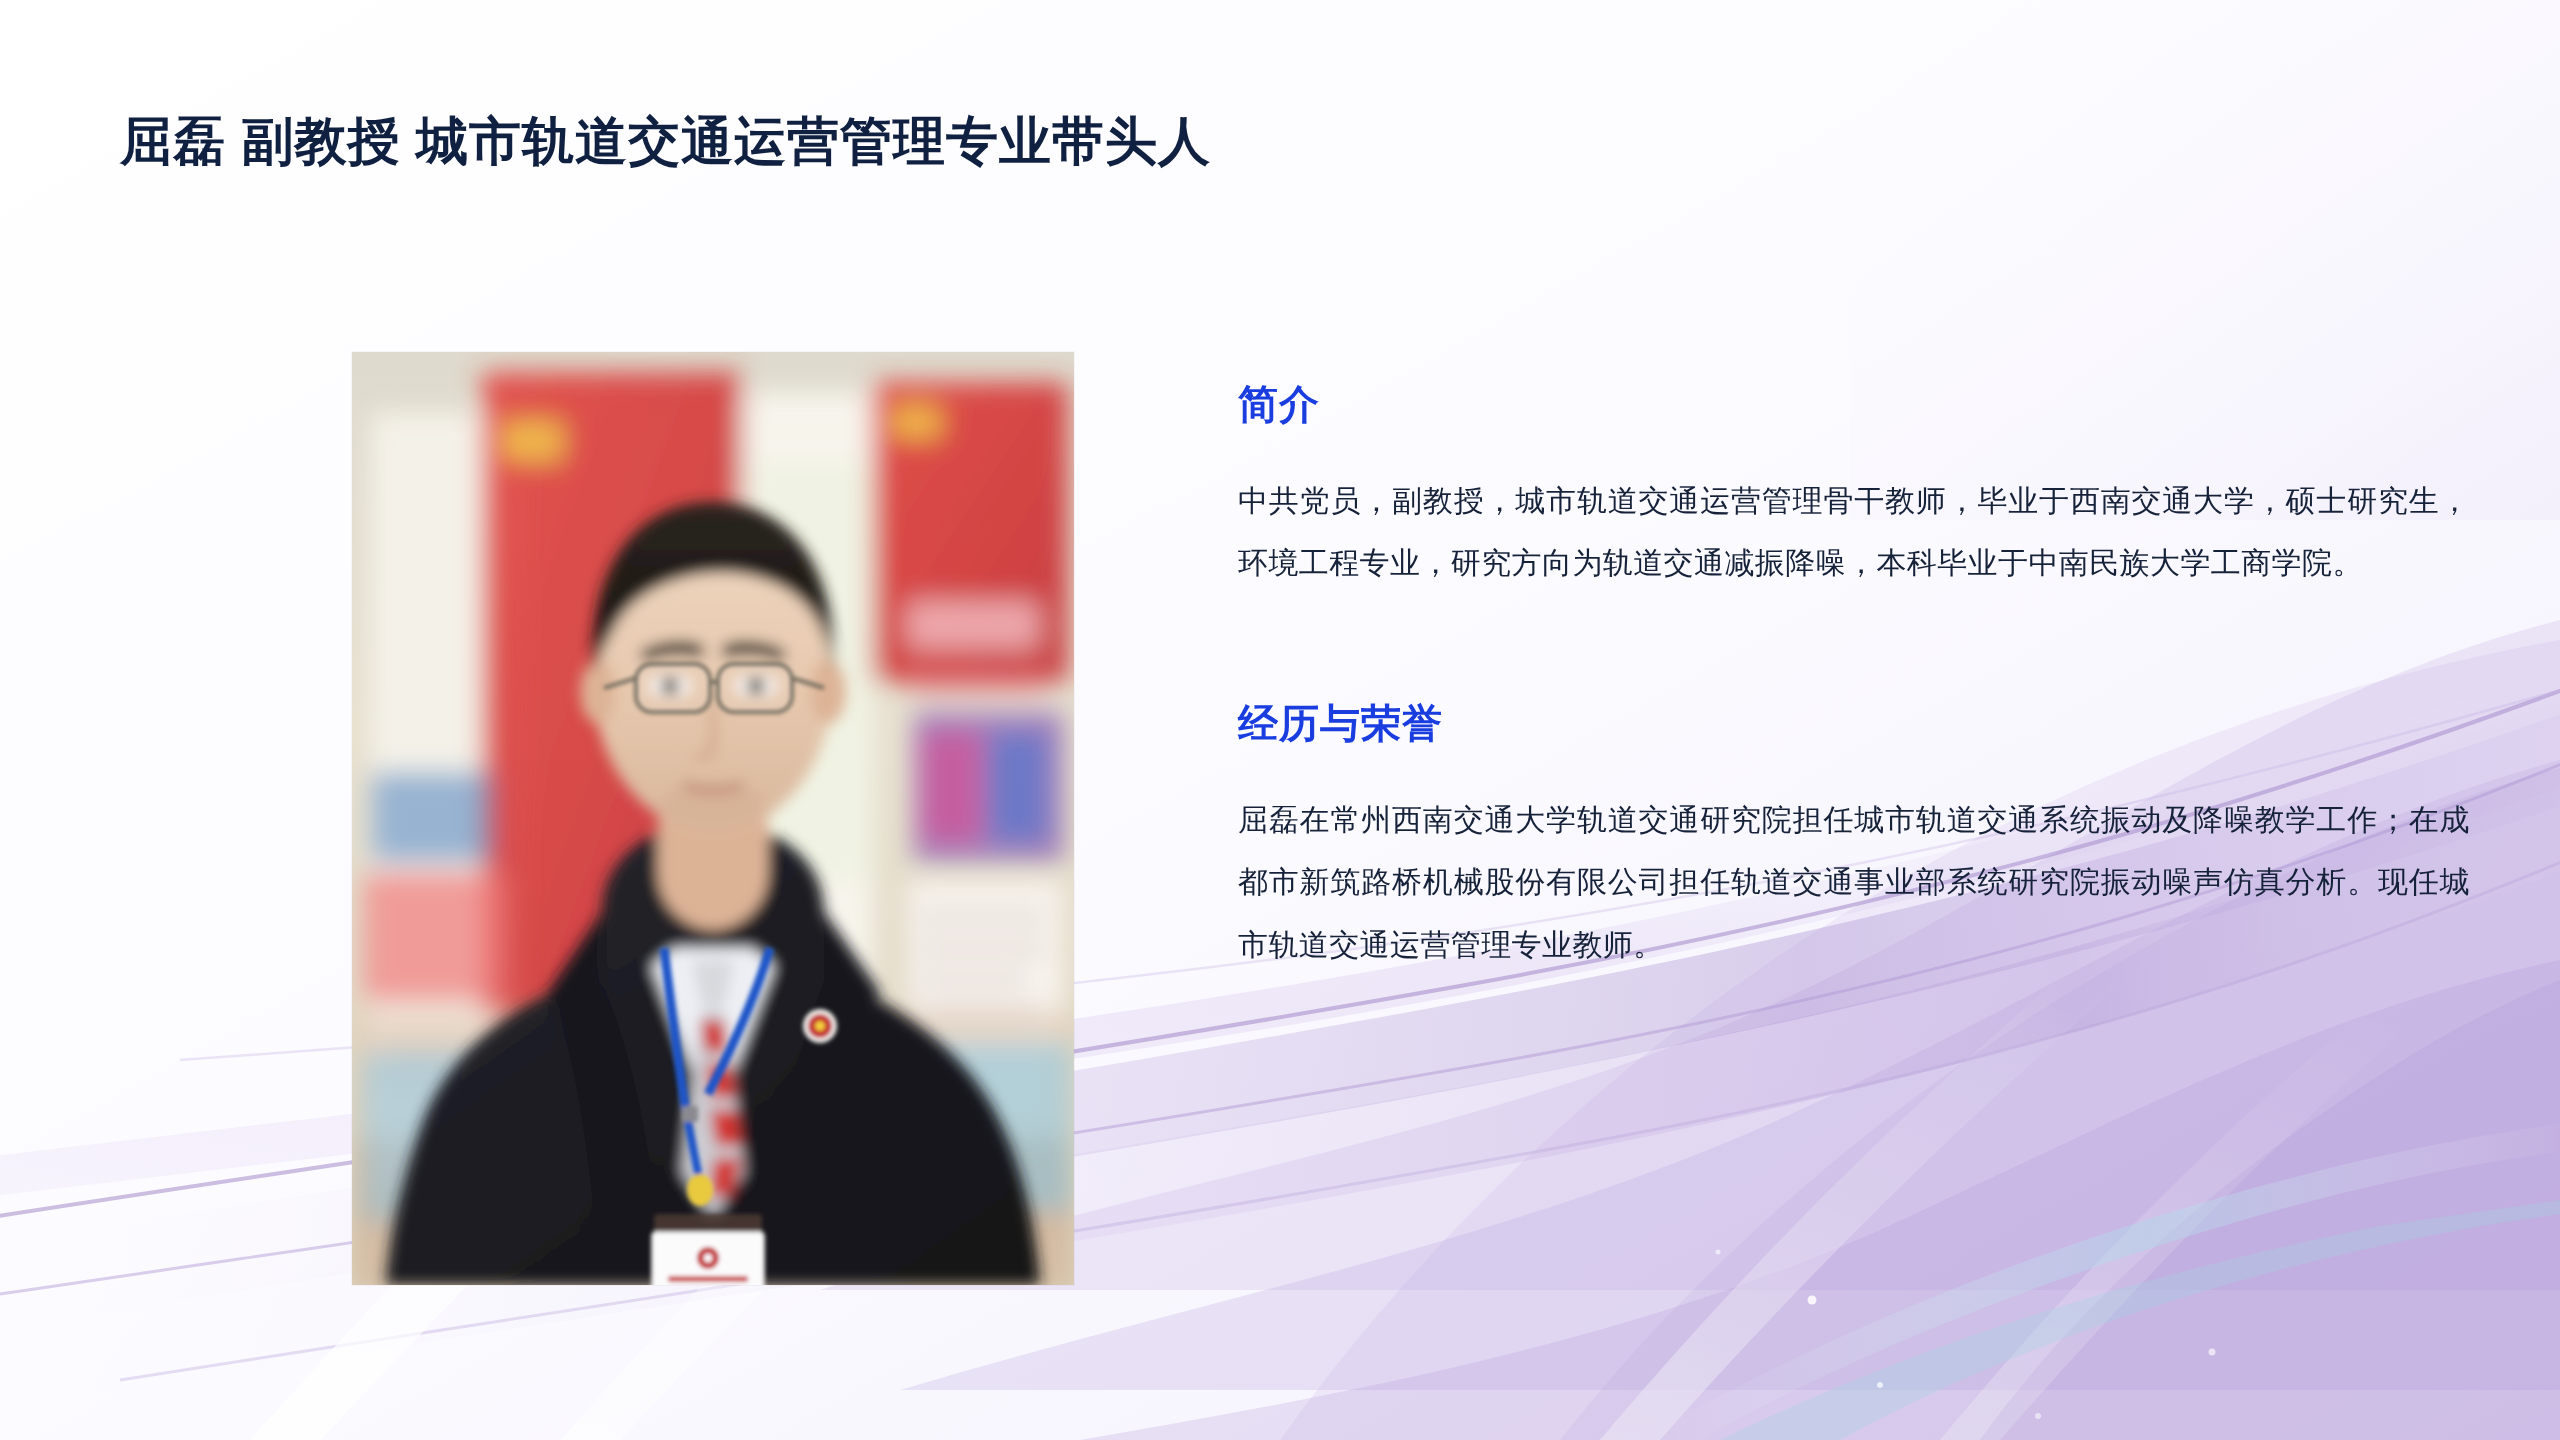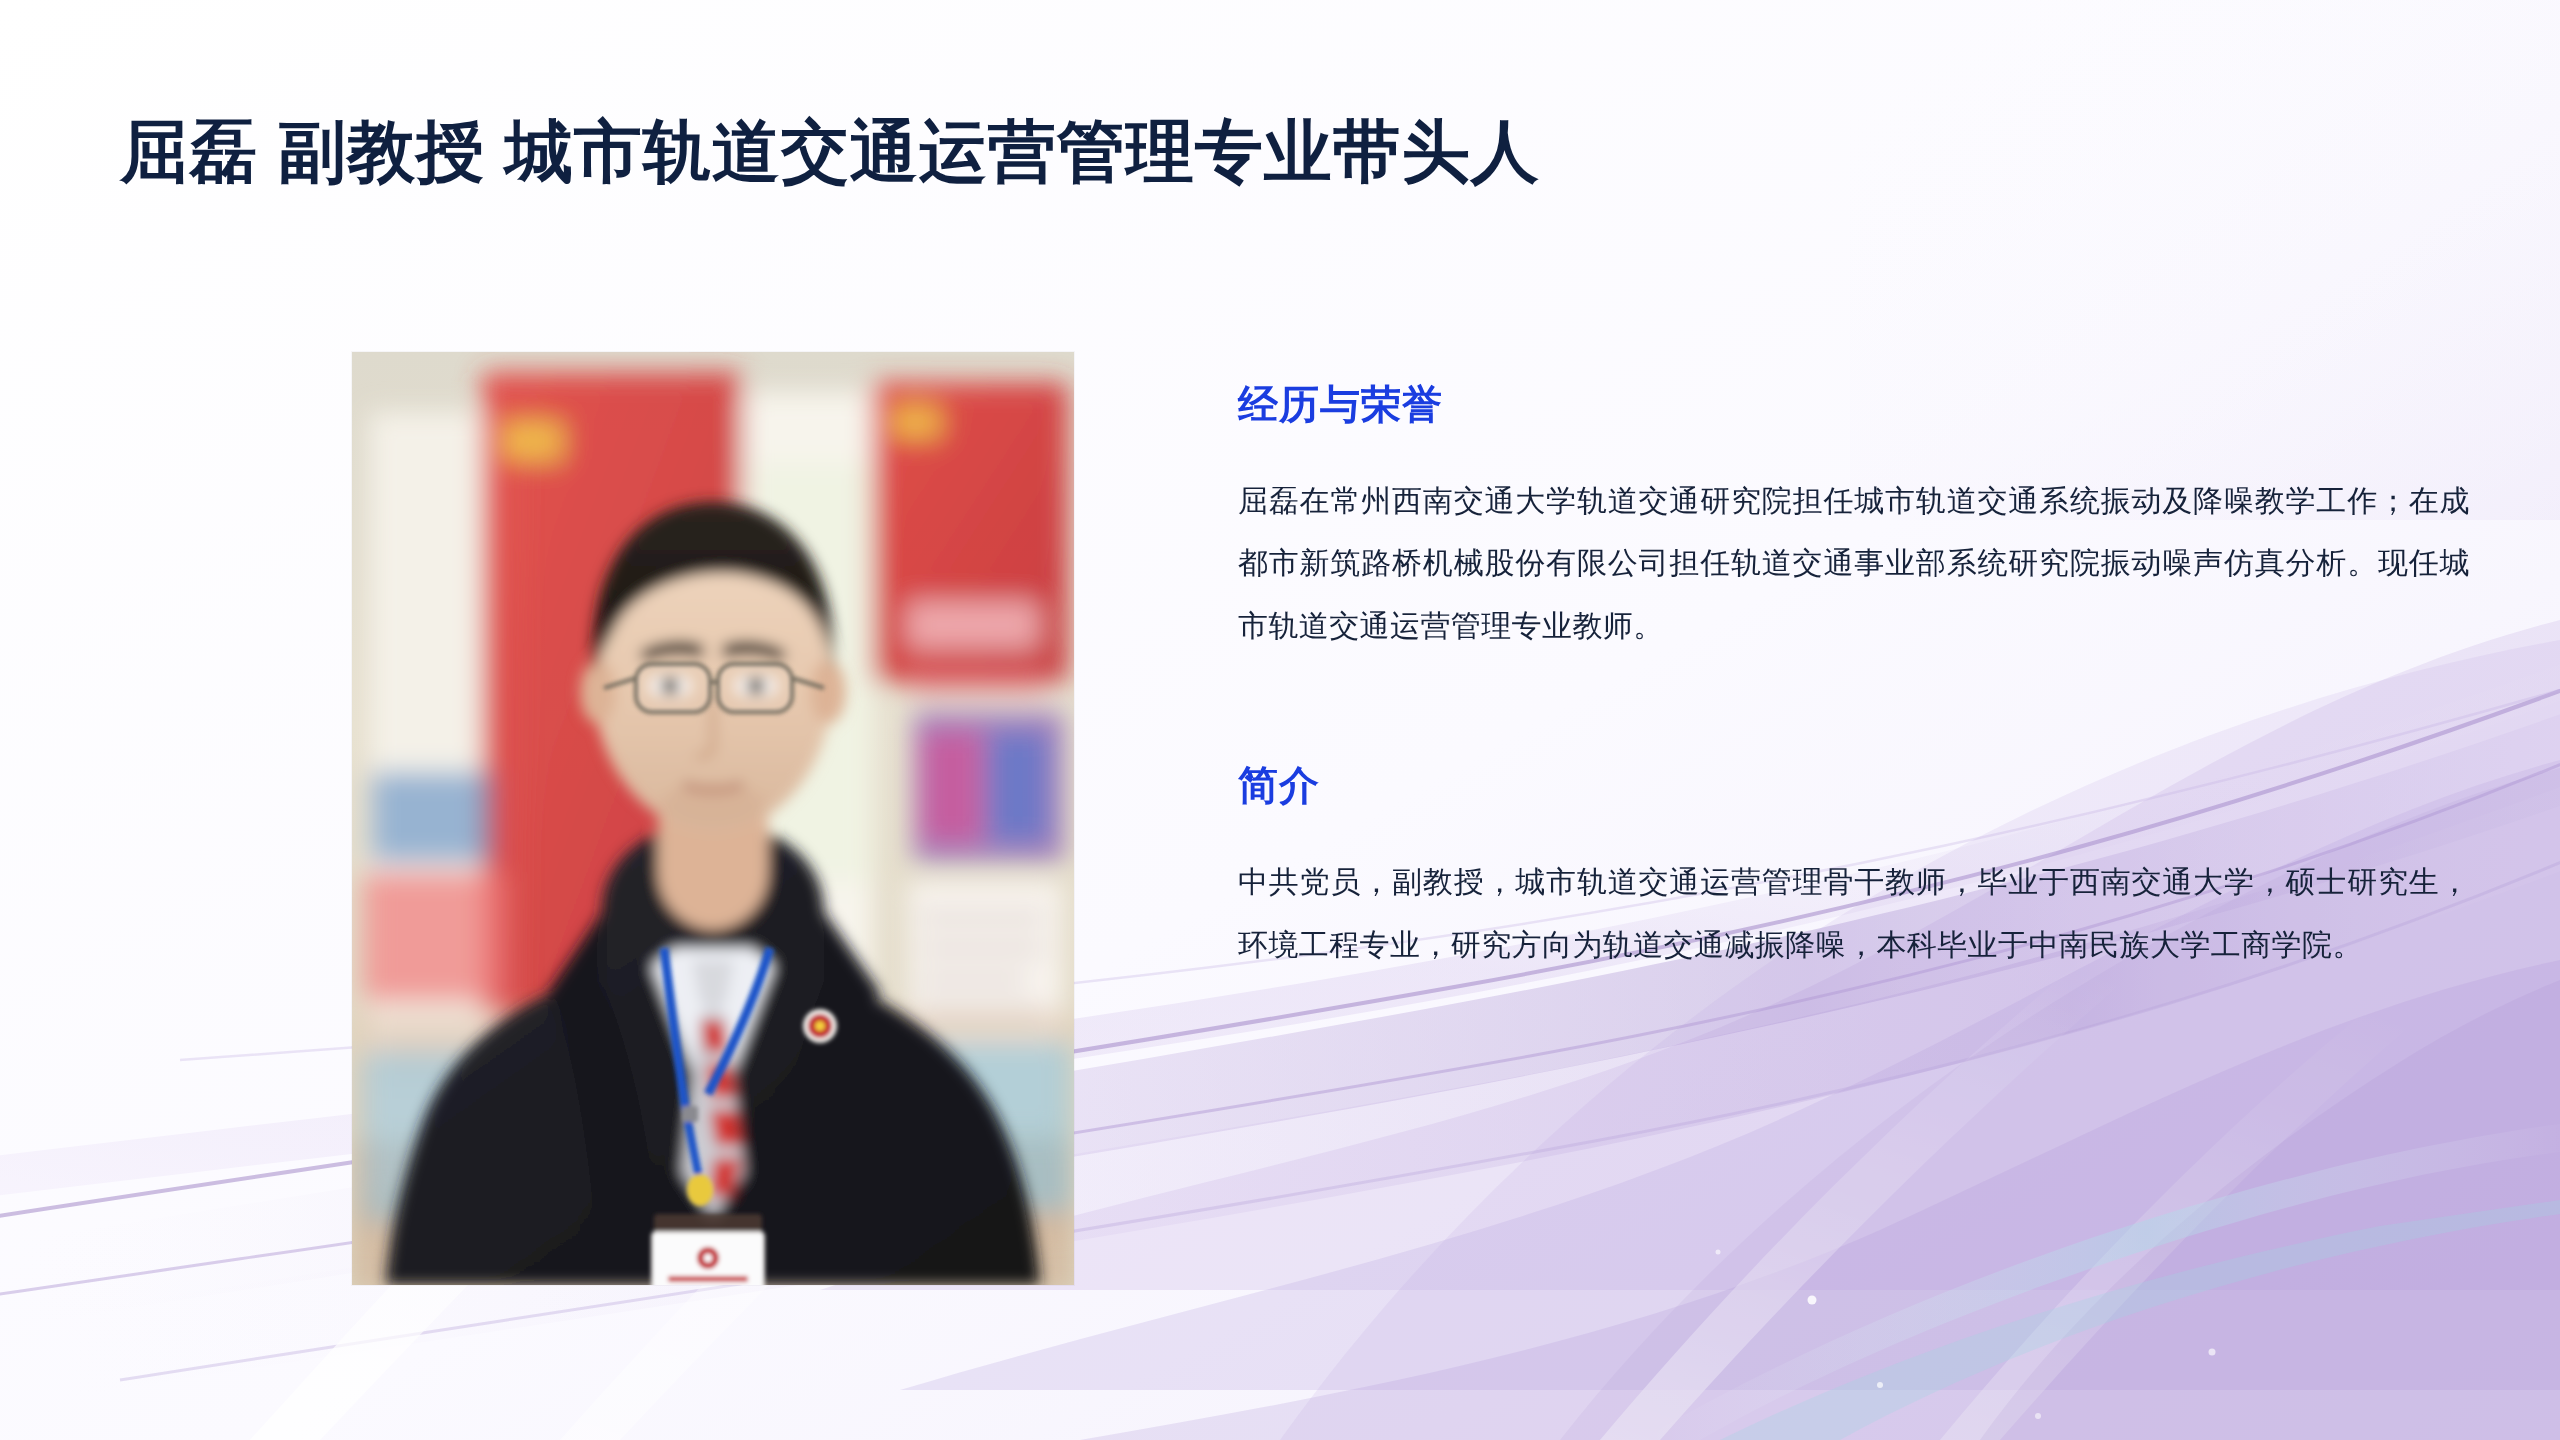--- a/index.html
+++ b/index.html
@@ -12,21 +12,21 @@
 
   
   #bg-waves { position:absolute; inset:0; width:2560px; height:1440px; z-index:0; pointer-events:none; }
 
   
   #slide { position:absolute; inset:0; z-index:2; }
 
   #page-title {
     position:absolute;
     left:120px; top:112px;
-    font-size:68px;
+    font-size:52px;
     font-weight:bold;
     color:#0f2040;
     letter-spacing:1px;
     white-space:nowrap;
     line-height:1.15;
   }
 
   #portrait-frame {
     position:absolute;
     left:352px; top:352px;
@@ -289,23 +289,23 @@
         <circle cx="468" cy="674" r="17" fill="#f1eeea"></circle>
         <circle cx="468" cy="674" r="12" fill="#c3282e"></circle>
         <circle cx="468" cy="674" r="5" fill="#f6d23c"></circle>
       </g>
     </svg>
   </div>
 
   <div id="content-column">
 
     <section class="section">
+      <h2 class="section-heading">简介</h2>
+      <p class="section-body">中共党员，副教授，城市轨道交通运营管理骨干教师，毕业于西南交通大学，硕士研究生，环境工程专业，研究方向为轨道交通减振降噪，本科毕业于中南民族大学工商学院。</p>
+    </section>
+
+    <section class="section">
       <h2 class="section-heading">经历与荣誉</h2>
       <p class="section-body">屈磊在常州西南交通大学轨道交通研究院担任城市轨道交通系统振动及降噪教学工作；在成都市新筑路桥机械股份有限公司担任轨道交通事业部系统研究院振动噪声仿真分析。现任城市轨道交通运营管理专业教师。</p>
     </section>
 
-    <section class="section">
-      <h2 class="section-heading">简介</h2>
-      <p class="section-body">中共党员，副教授，城市轨道交通运营管理骨干教师，毕业于西南交通大学，硕士研究生，环境工程专业，研究方向为轨道交通减振降噪，本科毕业于中南民族大学工商学院。</p>
-    </section>
-
   </div>
 </div>
 
 </body></html>

